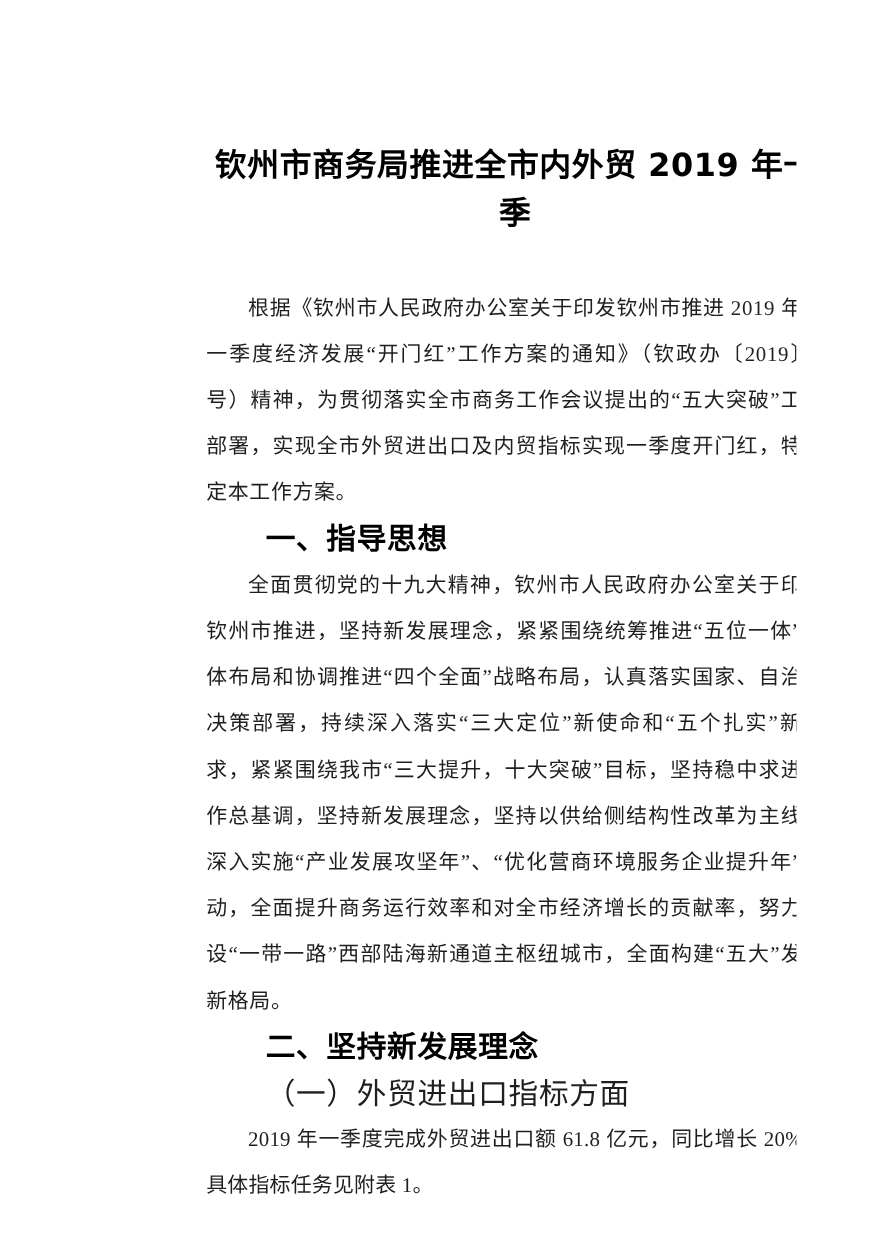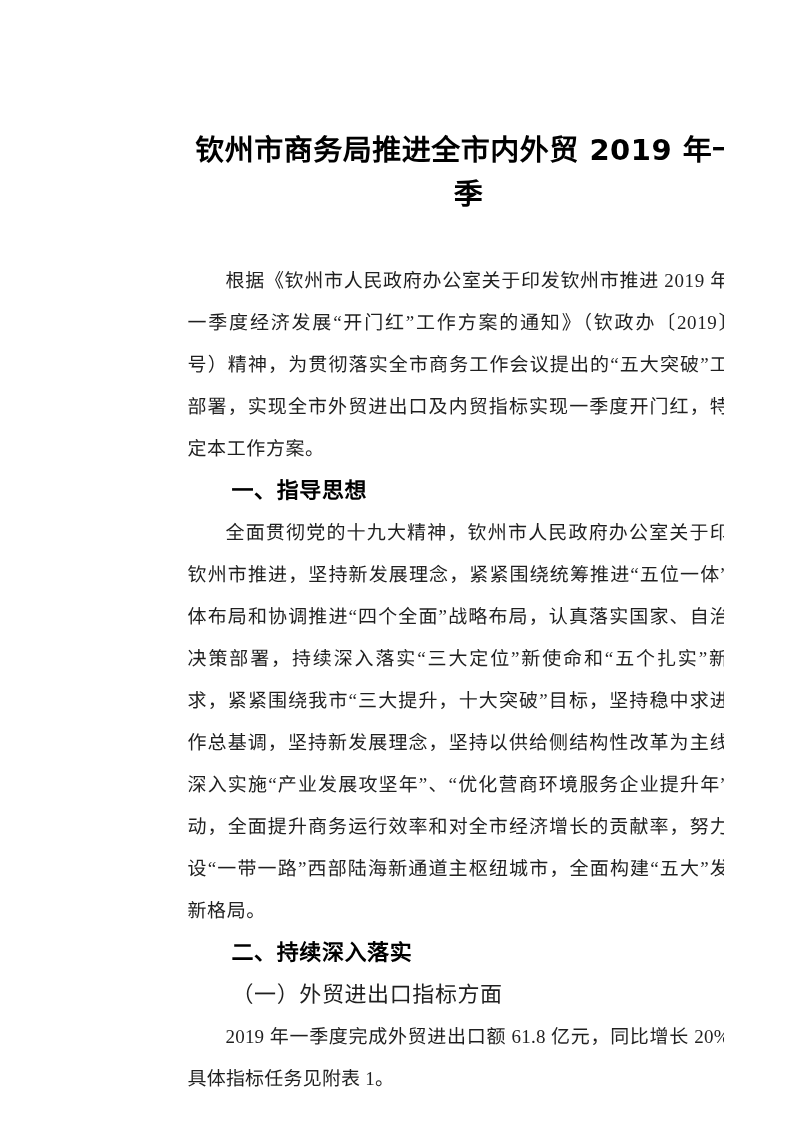--- a/index.html
+++ b/index.html
@@ -55,31 +55,31 @@
     margin: 0;
     text-indent: 2em;
     letter-spacing: 0.6px;
   }
   p.para.tight {
     letter-spacing: 0.2px;
   }
   h2.section-heading {
     font-family: "DejaVu Sans", "Liberation Sans", sans-serif;
     font-weight: bold;
-    font-size: 22px;
+    font-size: 27px;
     line-height: 42px;
     color: #000000;
     margin: 0;
     text-indent: 2em;
     letter-spacing: 0.6px;
   }
   h3.sub-heading {
     font-family: "Liberation Serif", "DejaVu Serif", serif;
     font-weight: normal;
-    font-size: 22px;
+    font-size: 27px;
     line-height: 42px;
     color: #1f1f1f;
     margin: 0;
     text-indent: 2em;
     letter-spacing: 0.6px;
   }
 </style>
 </head>
 <body>
 
@@ -91,21 +91,21 @@
     </h1>
 
     <div class="body-block">
 
       <p class="para">根据《钦州市人民政府办公室关于印发钦州市推进 2019 年第一季度经济发展“开门红”工作方案的通知》（钦政办〔2019〕4 号）精神，为贯彻落实全市商务工作会议提出的“五大突破”工作部署，实现全市外贸进出口及内贸指标实现一季度开门红，特制定本工作方案。</p>
 
       <h2 class="section-heading">一、指导思想</h2>
 
       <p class="para">全面贯彻党的十九大精神，钦州市人民政府办公室关于印发钦州市推进，坚持新发展理念，紧紧围绕统筹推进“五位一体”总体布局和协调推进“四个全面”战略布局，认真落实国家、自治区决策部署，持续深入落实“三大定位”新使命和“五个扎实”新要求，紧紧围绕我市“三大提升，十大突破”目标，坚持稳中求进工作总基调，坚持新发展理念，坚持以供给侧结构性改革为主线，深入实施“产业发展攻坚年”、“优化营商环境服务企业提升年”活动，全面提升商务运行效率和对全市经济增长的贡献率，努力建设“一带一路”西部陆海新通道主枢纽城市，全面构建“五大”发展新格局。</p>
 
-      <h2 class="section-heading">二、持续深入落实</h2>
+      <h2 class="section-heading">二、坚持新发展理念</h2>
 
       <h3 class="sub-heading">（一）外贸进出口指标方面</h3>
 
       <p class="para tight">2019 年一季度完成外贸进出口额 61.8 亿元，同比增长 20%。具体指标任务见附表 1。</p>
 
     </div>
   </div>
 </div>
 
 </body></html>

